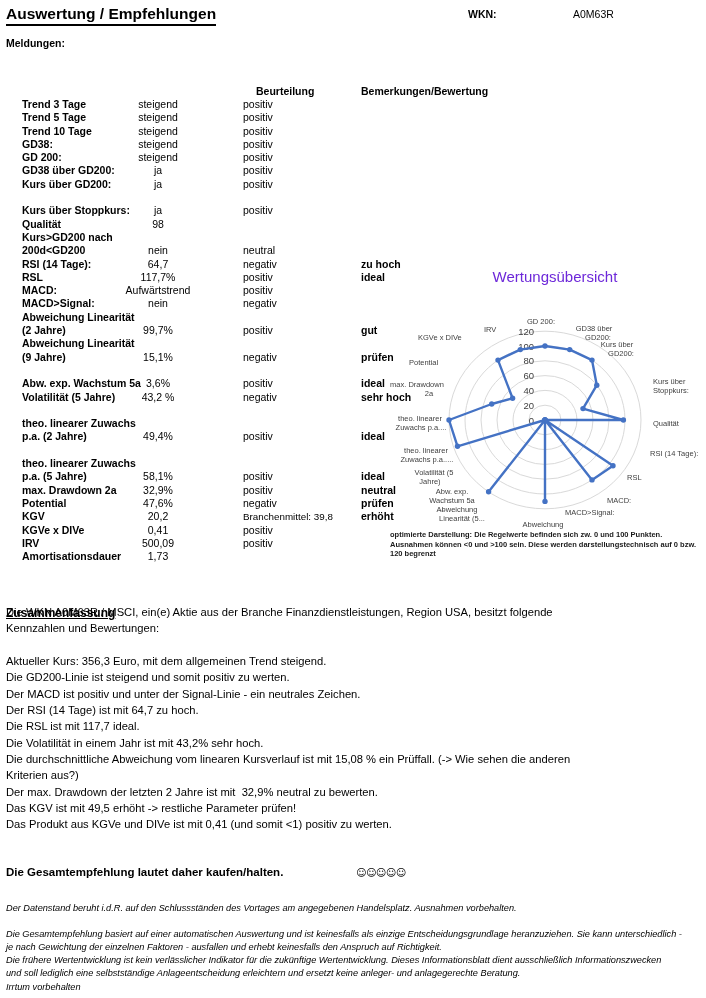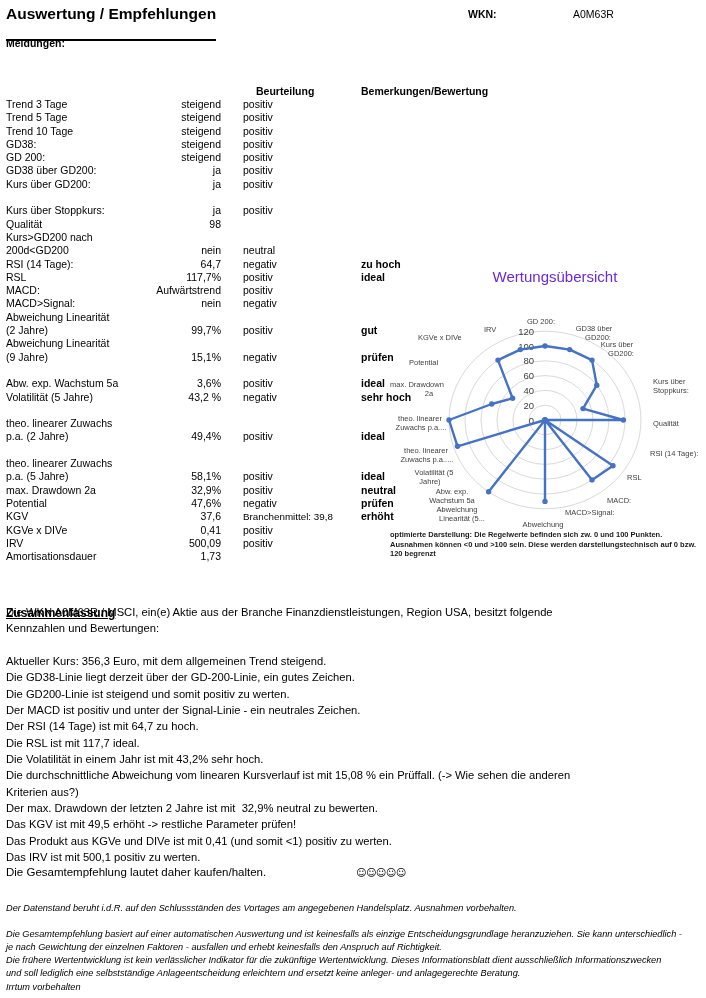--- a/index.html
+++ b/index.html
@@ -1,44 +1,44 @@
 <!DOCTYPE html>
 <html><head>
 <meta charset="utf-8">
 <style>
   html,body{margin:0;padding:0;background:#fff;}
   #page{position:relative;width:706px;height:998px;background:#fff;overflow:hidden;
         font-family:"Liberation Sans",sans-serif;color:#000;}
   .abs{position:absolute;}
   
-  #doc-title{left:6px;top:5px;font-size:15.5px;font-weight:bold;border-bottom:2px solid #000;padding-bottom:16px;}
+  #doc-title{left:6px;top:5px;font-size:15.5px;font-weight:bold;border-bottom:2px solid #000;padding-bottom:1px;}
   #wkn-label{left:468px;top:8px;font-size:10.5px;font-weight:bold;}
   #wkn-value{left:573px;top:8px;font-size:10.5px;}
   #meldungen{left:6px;top:37px;font-size:10.5px;font-weight:bold;}
   
   #col-beurteilung{left:256px;top:85px;font-size:10.5px;font-weight:bold;}
   #col-bemerkungen{left:361px;top:85px;font-size:10.5px;font-weight:bold;}
   #indicator-rows{left:6px;top:98px;width:700px;font-size:10.5px;}
   .trow{position:relative;height:13.3px;}
   .trow span{position:absolute;top:0;line-height:13.3px;white-space:nowrap;}
-  .c-label{left:0;font-weight:normal;}
-  .c-value{left:113px;width:102px;text-align:right;}
+  .c-label{left:16px;font-weight:bold;}
+  .c-value{left:101px;width:102px;text-align:center;}
   .c-assess{left:237px;}
   .c-assess.small{font-size:9.8px;}
   .c-remark{left:355px;font-weight:bold;}
   
   #chart-title{left:430px;top:268px;width:250px;text-align:center;font-size:15px;color:#6d28d9;}
   #radar-svg{left:376px;top:260px;}
   #chart-footnote{left:390px;top:530px;width:314px;font-size:7.5px;font-weight:bold;line-height:9.6px;color:#1a1a1a;}
   
   #summary-heading{left:6px;top:579px;font-size:12px;font-weight:bold;text-decoration:underline;margin-top:27px;}
   #summary-lines{left:6px;top:604px;width:700px;font-size:11.2px;}
   .sline{height:16.35px;line-height:16.35px;white-space:pre;}
   
-  #recommendation{left:6px;top:866px;font-size:11.5px;font-weight:normal;}
+  #recommendation{left:6px;top:866px;font-size:11.5px;font-weight:bold;}
   #smileys{left:356px;top:867px;font-size:10px;letter-spacing:-0.5px;font-family:"DejaVu Sans",sans-serif;}
   
   #disclaimer{left:6px;top:902px;width:700px;font-size:9.2px;font-style:italic;}
   .dline{height:13.1px;line-height:13.1px;white-space:nowrap;}
   .radar-label{font-size:7.5px;fill:#3f3f3f;}
   .radar-tick{font-size:9.5px;fill:#404040;}
 </style>
 </head>
 <body>
 
@@ -234,21 +234,21 @@
         <span class="c-remark">neutral</span>
       </div>
       <div class="trow">
         <span class="c-label">Potential</span>
         <span class="c-value">47,6%</span>
         <span class="c-assess">negativ</span>
         <span class="c-remark">prüfen</span>
       </div>
       <div class="trow">
         <span class="c-label">KGV</span>
-        <span class="c-value">37,6</span>
+        <span class="c-value">20,2</span>
         <span class="c-assess small">Branchenmittel: 39,8</span>
         <span class="c-remark">erhöht</span>
       </div>
       <div class="trow">
         <span class="c-label">KGVe x DIVe</span>
         <span class="c-value">0,41</span>
         <span class="c-assess">positiv</span>
         <span class="c-remark"></span>
       </div>
       <div class="trow">
@@ -332,32 +332,30 @@
       <circle cx="144.3" cy="89.6" r="2.7" fill="#4472C4"></circle>
     </svg>
   <div class="abs" id="chart-footnote">optimierte Darstellung: Die Regelwerte befinden sich zw. 0 und 100 Punkten. Ausnahmen können &lt;0 und &gt;100 sein. Diese werden darstellungstechnisch auf 0 bzw. 120 begrenzt</div>
 
   <div class="abs" id="summary-heading">Zusammenfassung</div>
   <div class="abs" id="summary-lines">
       <div class="sline">Die WKN A0M63R / MSCI, ein(e) Aktie aus der Branche Finanzdienstleistungen, Region USA, besitzt folgende</div>
       <div class="sline">Kennzahlen und Bewertungen:</div>
       <div class="sline"></div>
       <div class="sline">Aktueller Kurs: 356,3 Euro, mit dem allgemeinen Trend steigend.</div>
-      <div class="sline">Die GD38-Linie liegt derzeit über der GD-200-Linie, ein gutes Zeichen.</div>
       <div class="sline">Die GD200-Linie ist steigend und somit positiv zu werten.</div>
       <div class="sline">Der MACD ist positiv und unter der Signal-Linie - ein neutrales Zeichen.</div>
       <div class="sline">Der RSI (14 Tage) ist mit 64,7 zu hoch.</div>
       <div class="sline">Die RSL ist mit 117,7 ideal.</div>
       <div class="sline">Die Volatilität in einem Jahr ist mit 43,2% sehr hoch.</div>
       <div class="sline">Die durchschnittliche Abweichung vom linearen Kursverlauf ist mit 15,08 % ein Prüffall. (-&gt; Wie sehen die anderen</div>
       <div class="sline">Kriterien aus?)</div>
       <div class="sline">Der max. Drawdown der letzten 2 Jahre ist mit  32,9% neutral zu bewerten.</div>
       <div class="sline">Das KGV ist mit 49,5 erhöht -&gt; restliche Parameter prüfen!</div>
       <div class="sline">Das Produkt aus KGVe und DIVe ist mit 0,41 (und somit &lt;1) positiv zu werten.</div>
-      <div class="sline">Das IRV ist mit 500,1 positiv zu werten.</div>
     </div>
 
   <div class="abs" id="recommendation">Die Gesamtempfehlung lautet daher kaufen/halten.</div>
   <div class="abs" id="smileys">☺☺☺☺☺</div>
 
   <div class="abs" id="disclaimer">
       <div class="dline">Der Datenstand beruht i.d.R. auf den Schlussständen des Vortages am angegebenen Handelsplatz. Ausnahmen vorbehalten.</div>
       <div class="dline"></div>
       <div class="dline">Die Gesamtempfehlung basiert auf einer automatischen Auswertung und ist keinesfalls als einzige Entscheidungsgrundlage heranzuziehen. Sie kann unterschiedlich -</div>
       <div class="dline">je nach Gewichtung der einzelnen Faktoren - ausfallen und erhebt keinesfalls den Anspruch auf Richtigkeit.</div>

